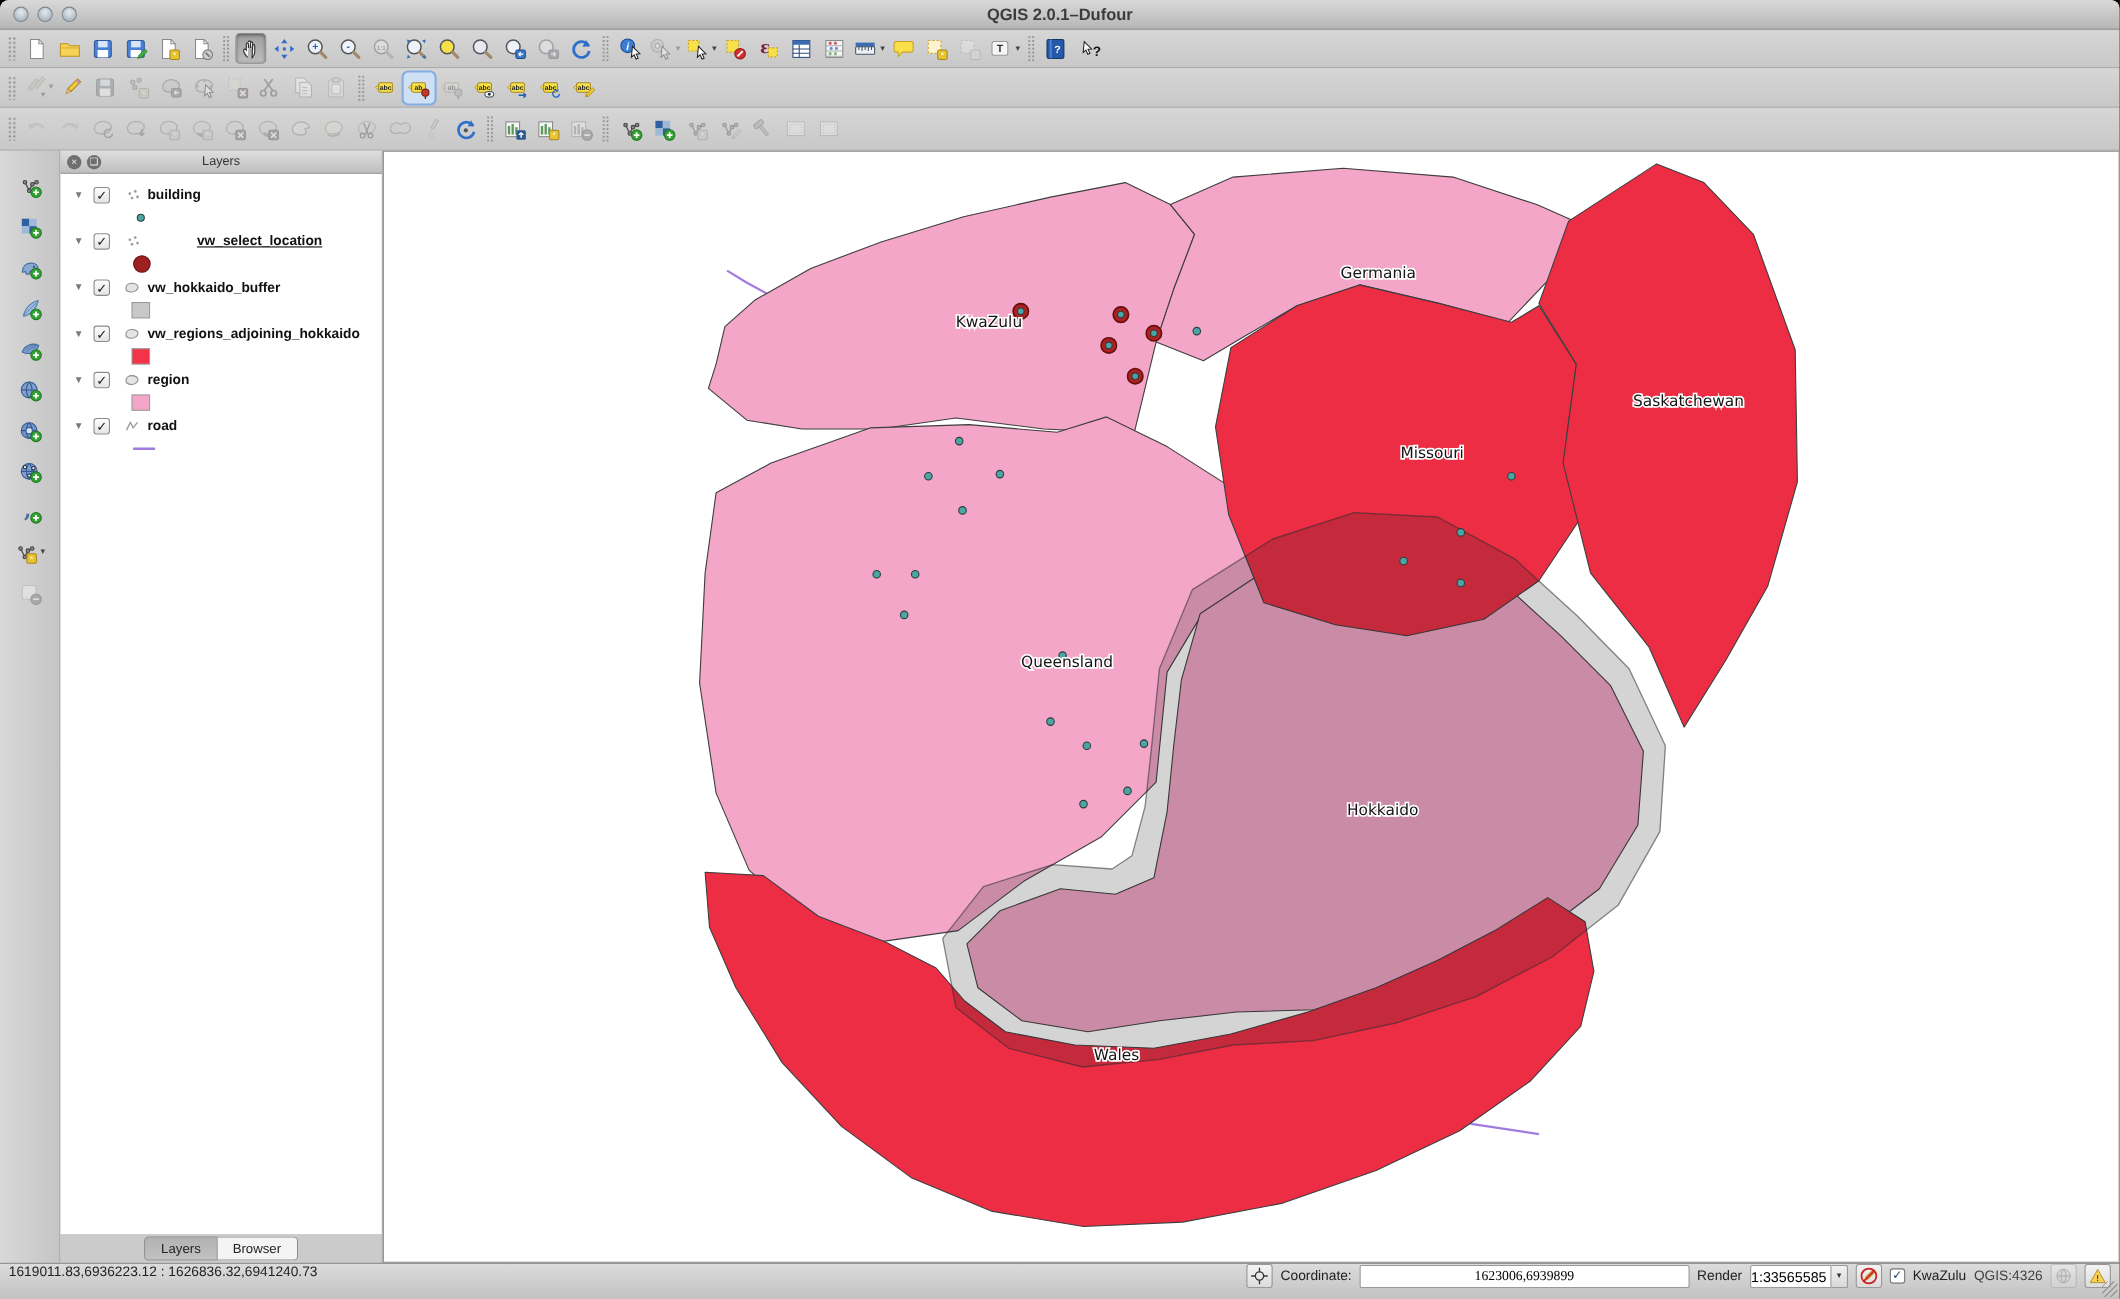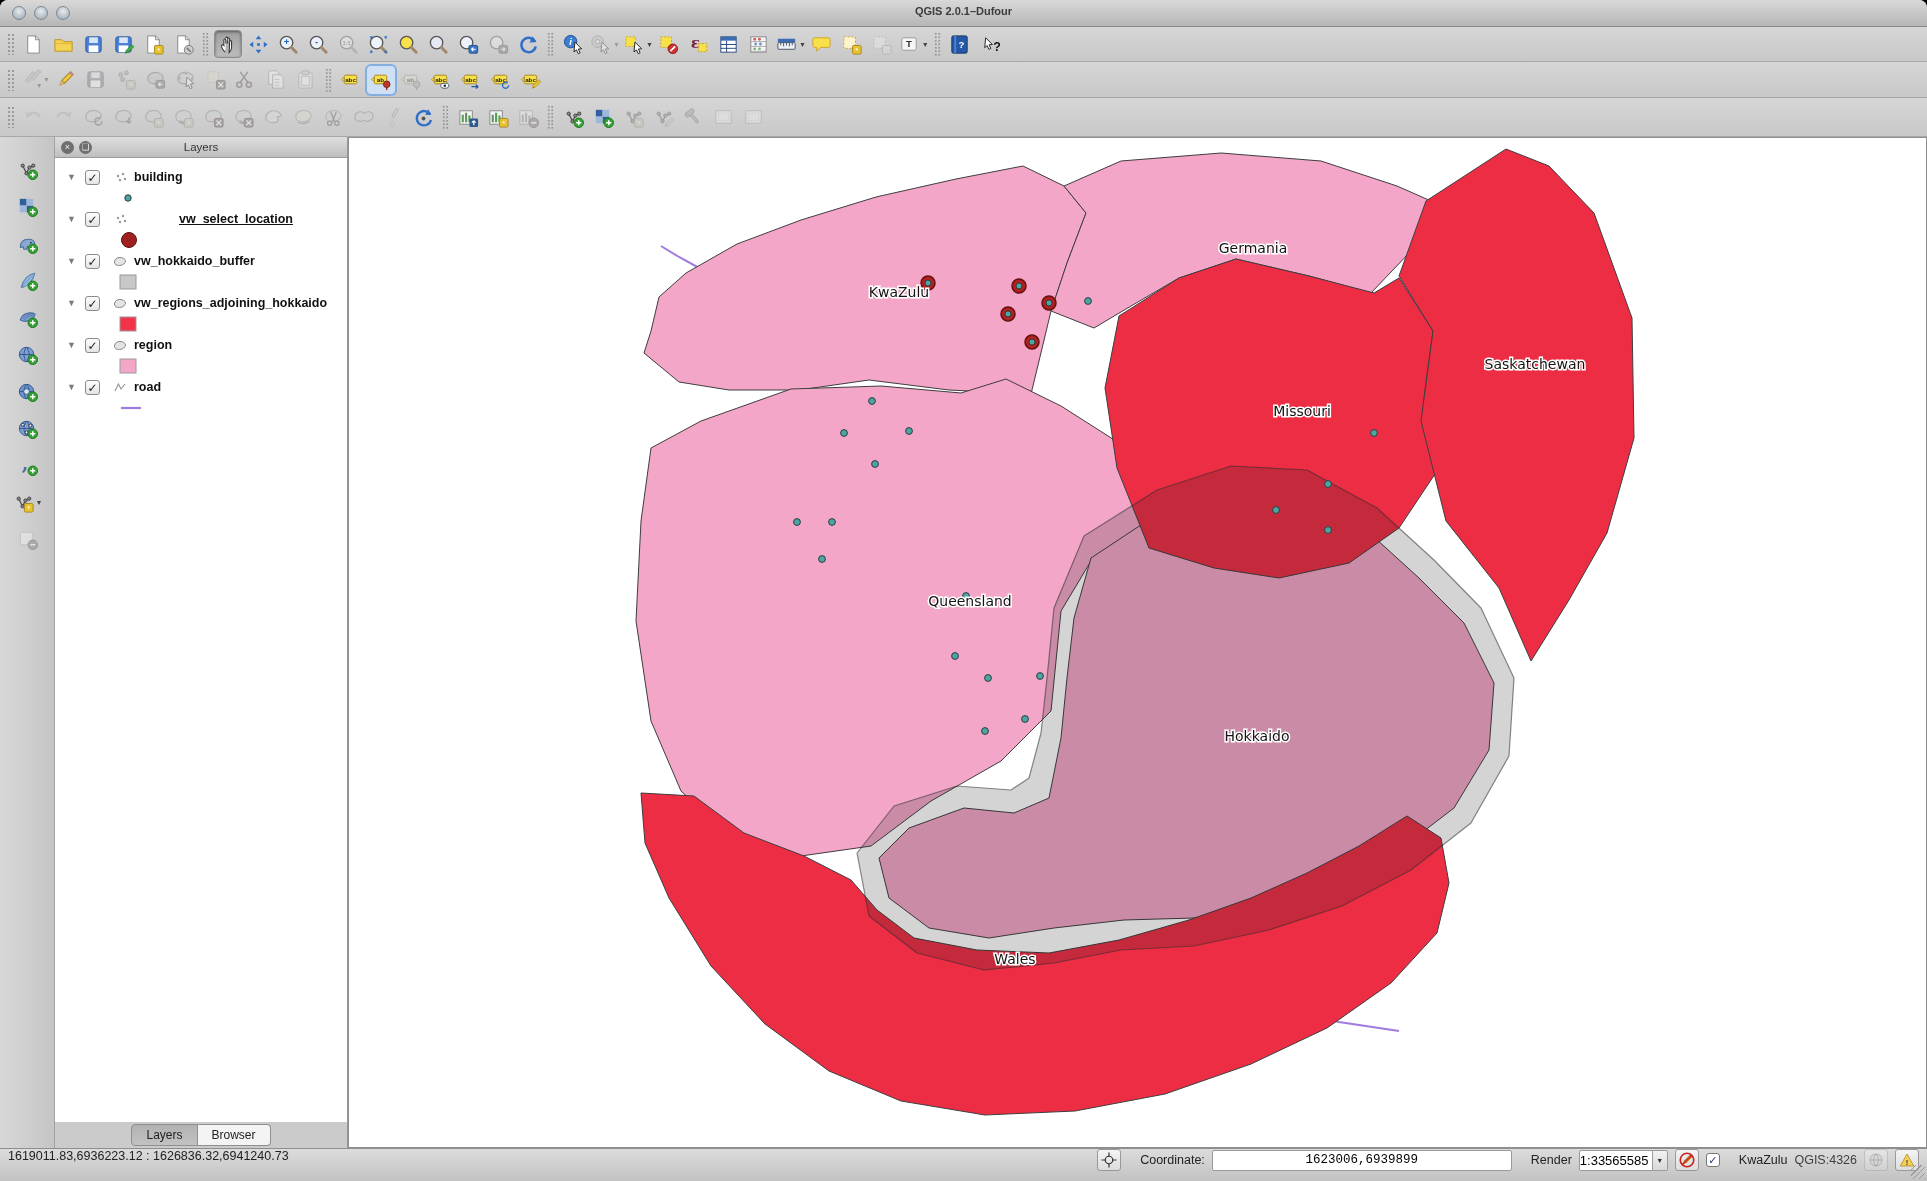--- a/index.html
+++ b/index.html
@@ -4,21 +4,21 @@
 <style>
   * { margin:0; padding:0; box-sizing:border-box; }
   html,body { background:#000; font-family:"Liberation Sans","DejaVu Sans",sans-serif; }
   #window { position:relative; width:1927px; height:1181px; background:#c9c9c9;
             border-radius:8px 8px 0 0; overflow:hidden; }
 
   
   #titlebar { height:27px; background:linear-gradient(#d9d9d9,#b6b6b6);
               border-bottom:1px solid #8a8a8a; position:relative; }
   #title { position:absolute; left:0; right:0; top:5px; text-align:center;
-           font-size:11px; color:#3c3c3c; font-weight:bold; }
+           font-size:15px; color:#3c3c3c; font-weight:bold; }
   .tlight { position:absolute; top:6px; width:14px; height:14px; border-radius:50%;
             background:radial-gradient(circle at 50% 35%, #e6ebef, #9aa6b0);
             border:1px solid #7c8791; }
 
   
   .tbrow { display:flex; align-items:center; background:linear-gradient(#d6d6d6,#c8c8c8);
            border-bottom:1px solid #a7a7a7; padding-left:4px; }
   #tb1 { height:35px; } #tb2 { height:36px; } #tb3 { height:39px; }
   .handle { width:8px; height:22px; margin:0 3px;
             background-image:radial-gradient(circle,#9a9a9a 1px,transparent 1.2px);
@@ -72,31 +72,31 @@
   
   #statusbar { height:33px; background:linear-gradient(#dcdcdc,#c2c2c2);
                border-top:1px solid #8f8f8f; display:flex; align-items:flex-start;
                font-size:12.5px; color:#222; padding:0 8px; position:relative; }
   #extent { white-space:nowrap; }
   #sbright { margin-left:auto; display:flex; align-items:center; gap:7px; }
   .sbbtn { width:24px; height:22px; border:1px solid #999; border-radius:3px;
            background:linear-gradient(#f4f4f4,#dcdcdc); display:flex;
            align-items:center; justify-content:center; }
   #coord-input { width:300px; height:21px; border:1px solid #9a9a9a; border-radius:2px;
-                 text-align:center; font-size:12.5px; font-family:Liberation Mono, monospace; background:#fff; }
+                 text-align:center; font-size:12.5px; font-family:Liberation Serif, serif; background:#fff; }
   #scale-input { width:74px; height:21px; border:1px solid #9a9a9a; border-radius:2px 0 0 2px;
                  font-size:13px; font-family:inherit; background:#fff; padding-left:0; }
   #scale-dd { width:15px; height:21px; border:1px solid #9a9a9a; border-left:none;
               border-radius:0 2px 2px 0; background:linear-gradient(#f2f2f2,#d8d8d8);
               font-size:7px; display:flex; align-items:center; justify-content:center; color:#333; }
   .sbchk { width:14px; height:14px; border:1px solid #777; border-radius:3px; background:#fff;
            font-size:11px; line-height:13px; text-align:center; font-weight:bold; color:#1a3e6e; }
   #grip { position:absolute; right:2px; bottom:2px; width:14px; height:14px;
           background:repeating-linear-gradient(135deg,transparent,transparent 3px,#9a9a9a 3px,#9a9a9a 4px); }
-  .sblabel { white-space:nowrap;margin-left:12px; }
+  .sblabel { white-space:nowrap; }
   #epsg { color:#3f3f3f; }
 </style>
 </head>
 <body>
 
 <div id="window">
 
   <div id="titlebar">
     <span class="tlight" style="left:12px"></span>
     <span class="tlight" style="left:34px"></span>

